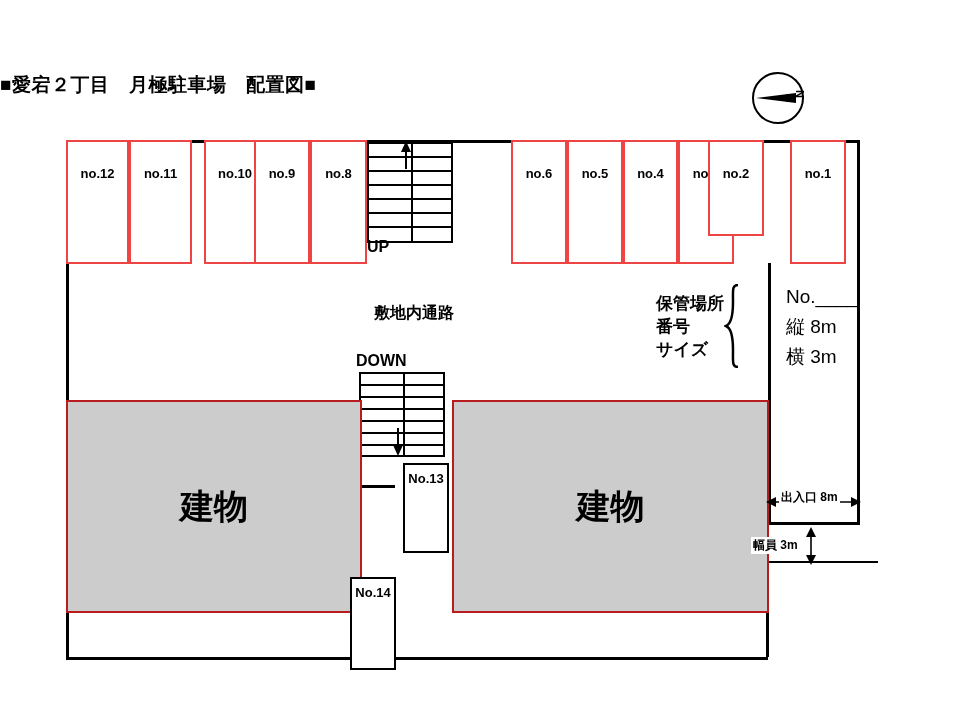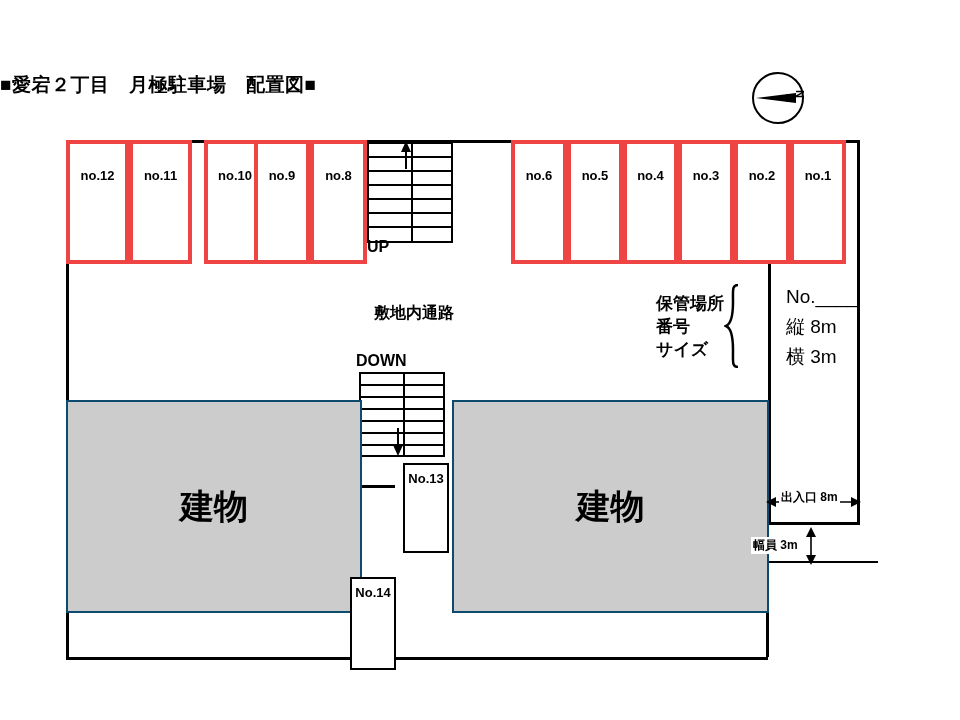--- a/index.html
+++ b/index.html
@@ -51,21 +51,21 @@
     font-weight: bold;
     transform: rotate(90deg);
     transform-origin: center center;
   }
 
   
   .edge { background: #000; }
 
   
   .stall {
-    border: 4px solid #ef4444;
+    border: 2px solid #ef4444;
     box-sizing: border-box;
     background: #fff;
   }
   .stall-label {
     position: absolute;
     top: 24px;
     width: 100%;
     text-align: center;
     font-size: 13px;
     font-weight: bold;
@@ -94,21 +94,21 @@
     position: absolute;
     width: 100%;
     text-align: left;
     font-size: 16px;
     font-weight: bold;
   }
 
   
   .building {
     background: #cccccc;
-    border: 2px solid #0c4a6e;
+    border: 2px solid #b91c1c;
     box-sizing: border-box;
   }
   .building-label {
     position: absolute;
     left: 0; right: 0;
     text-align: center;
     font-size: 34px;
     font-weight: bold;
   }
 
@@ -233,21 +233,21 @@
   </div>
   <div class="abs stall" style="left:567px;top:140px;width:56px;height:124px;">
     <div class="stall-label">no.5</div>
   </div>
   <div class="abs stall" style="left:623px;top:140px;width:55px;height:124px;">
     <div class="stall-label">no.4</div>
   </div>
   <div class="abs stall" style="left:678px;top:140px;width:56px;height:124px;">
     <div class="stall-label">no.3</div>
   </div>
-  <div class="abs stall" style="left:734px;top:140px;width:56px;height:124px;">
+  <div class="abs stall" style="left:708px;top:140px;width:56px;height:96px;">
     <div class="stall-label">no.2</div>
   </div>
   <div class="abs stall" style="left:790px;top:140px;width:56px;height:124px;">
     <div class="stall-label">no.1</div>
   </div>
 
   <div id="passage-label" class="abs">敷地内通路</div>
 
   <div id="legend" class="abs">
     <div class="legend-left" style="top:6px;">保管場所</div>

